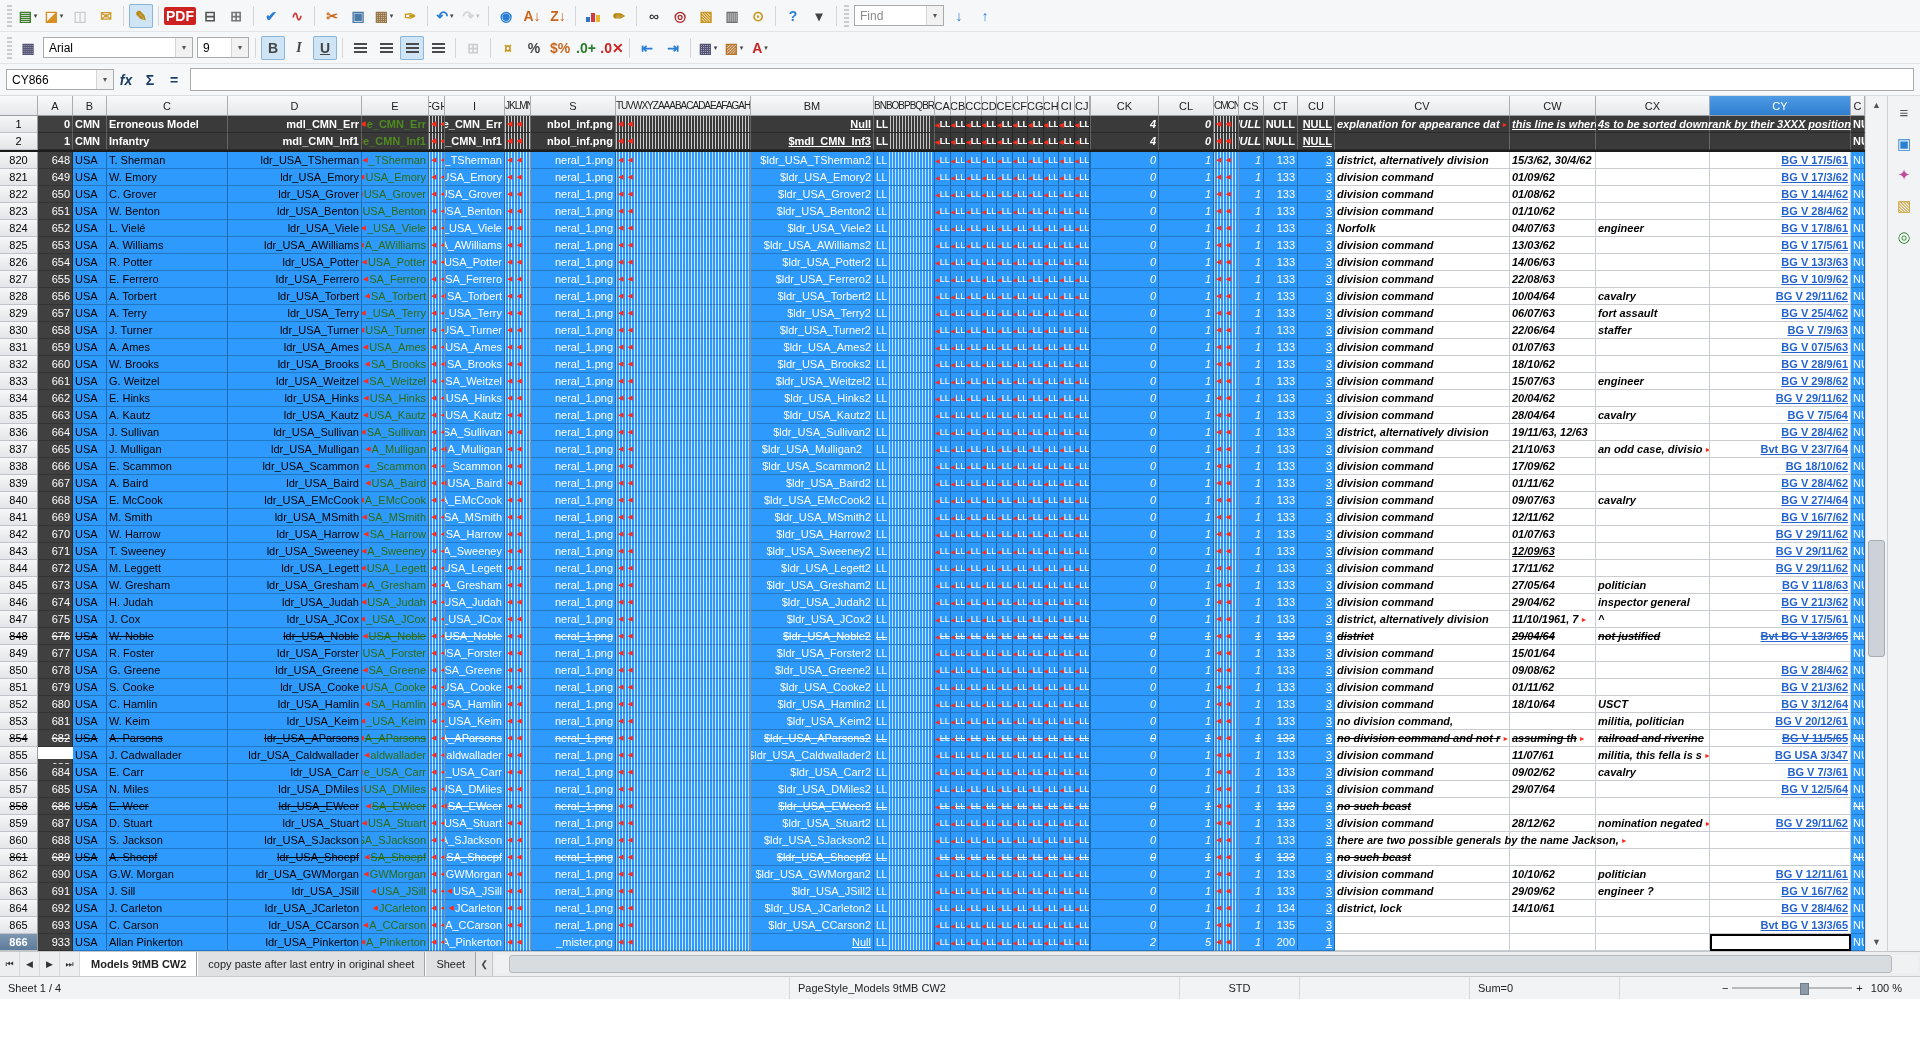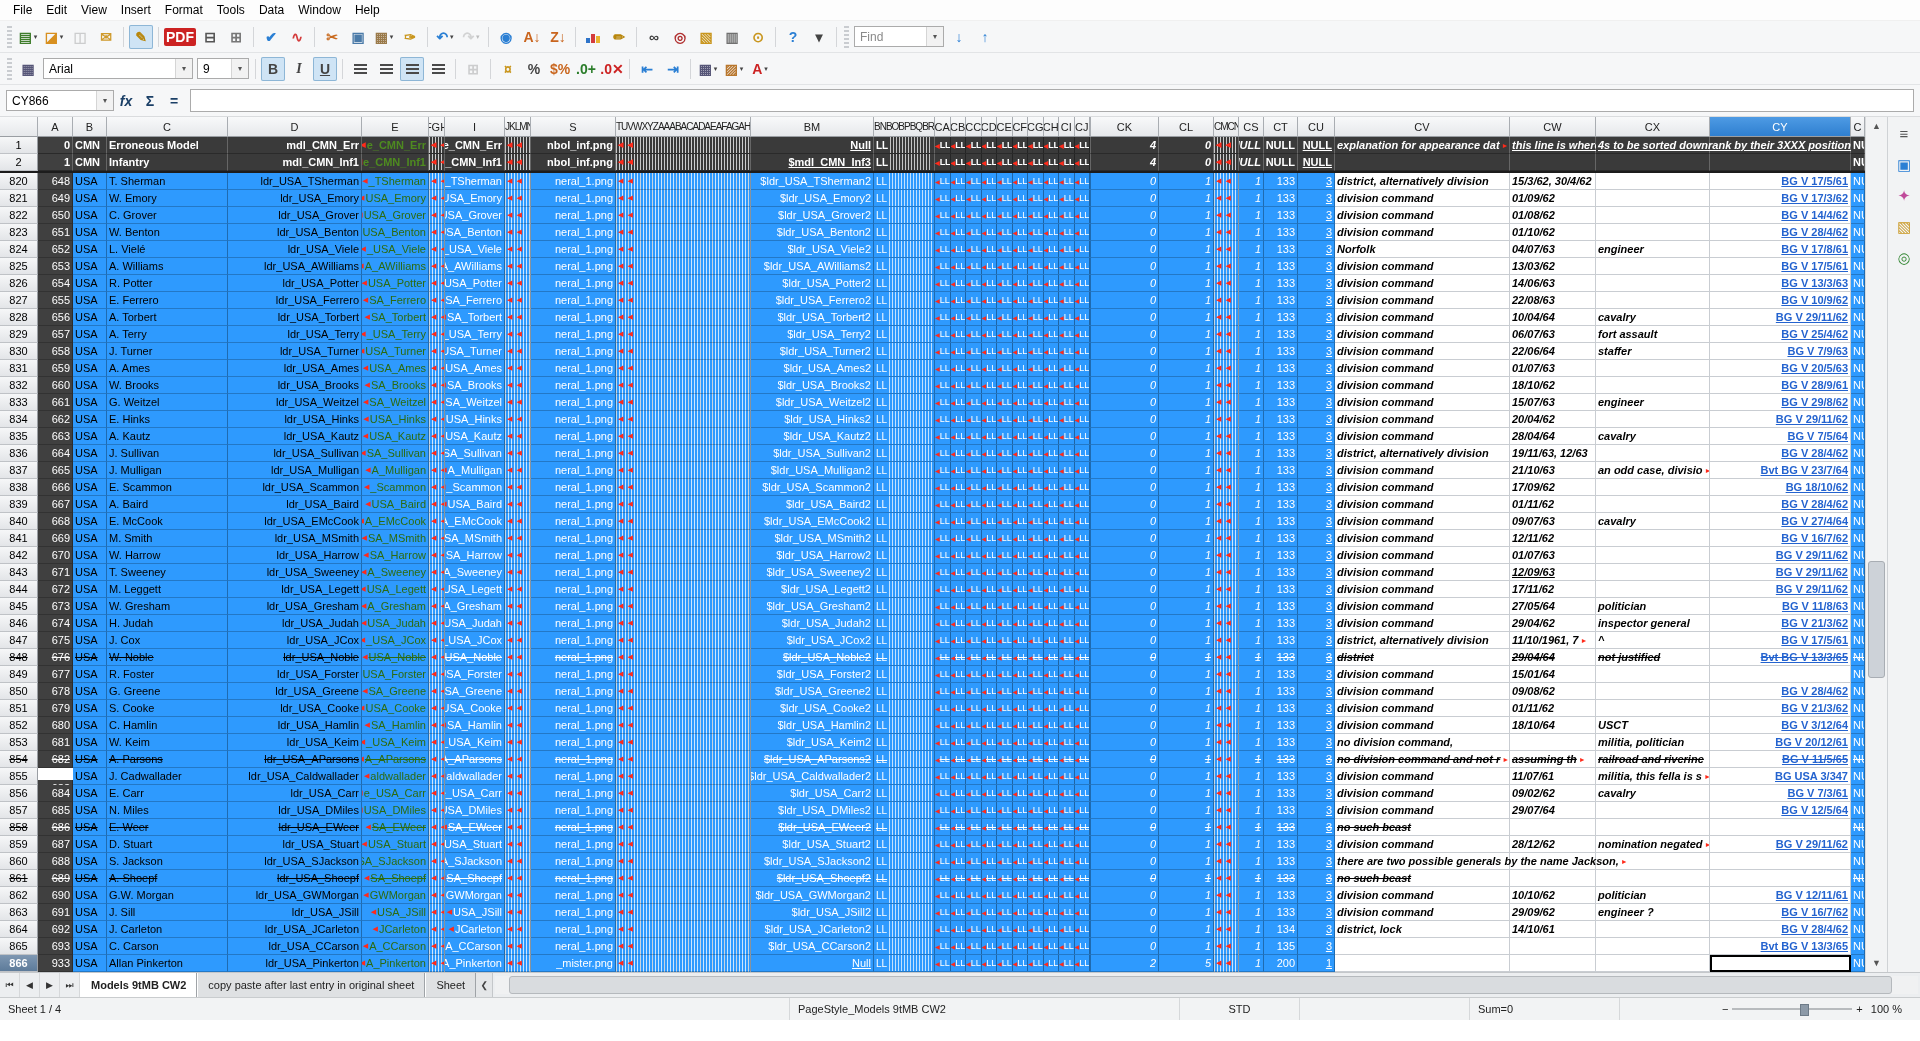--- a/index.html
+++ b/index.html
@@ -151,31 +151,20 @@
   .zslider{display:flex;align-items:center;gap:4px}
   .ztrack{width:120px;height:2px;background:#b8bbbe;position:relative}
   .zthumb{position:absolute;left:56%;top:-4px;width:7px;height:10px;background:#8d9aa8;border:1px solid #6e7b88}
 </style>
 </head>
 <body>
 
 <div class="app">
 
 
-  <div class="menubar" id="menubar">
-      <div class="menu-item">File</div>
-      <div class="menu-item">Edit</div>
-      <div class="menu-item">View</div>
-      <div class="menu-item">Insert</div>
-      <div class="menu-item">Format</div>
-      <div class="menu-item">Tools</div>
-      <div class="menu-item">Data</div>
-      <div class="menu-item">Window</div>
-      <div class="menu-item">Help</div>
-    </div>
 
   <div class="tbar" id="tb-std">
       <span class="grip"></span>
       <span class="ico">
         <span style="color: rgb(63, 125, 44);">▤</span>
         <span class="dd">▾</span>
       </span>
       <span class="ico">
         <span style="color: rgb(216, 144, 32);">◪</span>
         <span class="dd">▾</span>
@@ -1764,21 +1753,21 @@
               <span class="tx">3</span>
             </div>
             <div class="c c-cv wcell" style="width: 175px;">
               <span class="tx">division command</span>
             </div>
             <div class="c c-cw wcell" style="width: 86px;">
               <span class="tx">01/07/63</span>
             </div>
             <div class="c c-cx wcell" style="width: 114px;"></div>
             <div class="c c-cy re wcell" style="width: 141px;">
-              <span class="tx">BG V 20/5/63</span>
+              <span class="tx">BG V 07/5/63</span>
             </div>
             <div class="c" style="width: 14px;">
               <span class="tx">NU</span>
             </div>
           </div>
           <div class="row blue">
             <div class="c c-rh" style="width: 38px;">
               <span class="tx">832</span>
             </div>
             <div class="c c-id re" style="width: 35px;">
@@ -2287,21 +2276,21 @@
             </div>
             <div class="c c-h" style="width: 16px;"></div>
             <div class="c c-i re" style="width: 60px;">
               <span class="tx">A_Mulligan</span>
             </div>
             <div class="c c-h" style="width: 26px;"></div>
             <div class="c re" style="width: 85px;">
               <span class="tx">neral_1.png</span>
             </div>
             <div class="c c-h" style="width: 135px;"></div>
-            <div class="c re" style="width: 123px;">
+            <div class="c re" style="width: 123px; justify-content: center;">
               <span class="tx">$ldr_USA_Mulligan2</span>
             </div>
             <div class="c c-bn" style="width: 61px;">
               <span class="tx">LL</span>
               <span class="fill"></span>
             </div>
             <div class="c c-ll" style="width: 156px;">
               <span class="ll">
                 <span class="tx">LL</span>
               </span>

